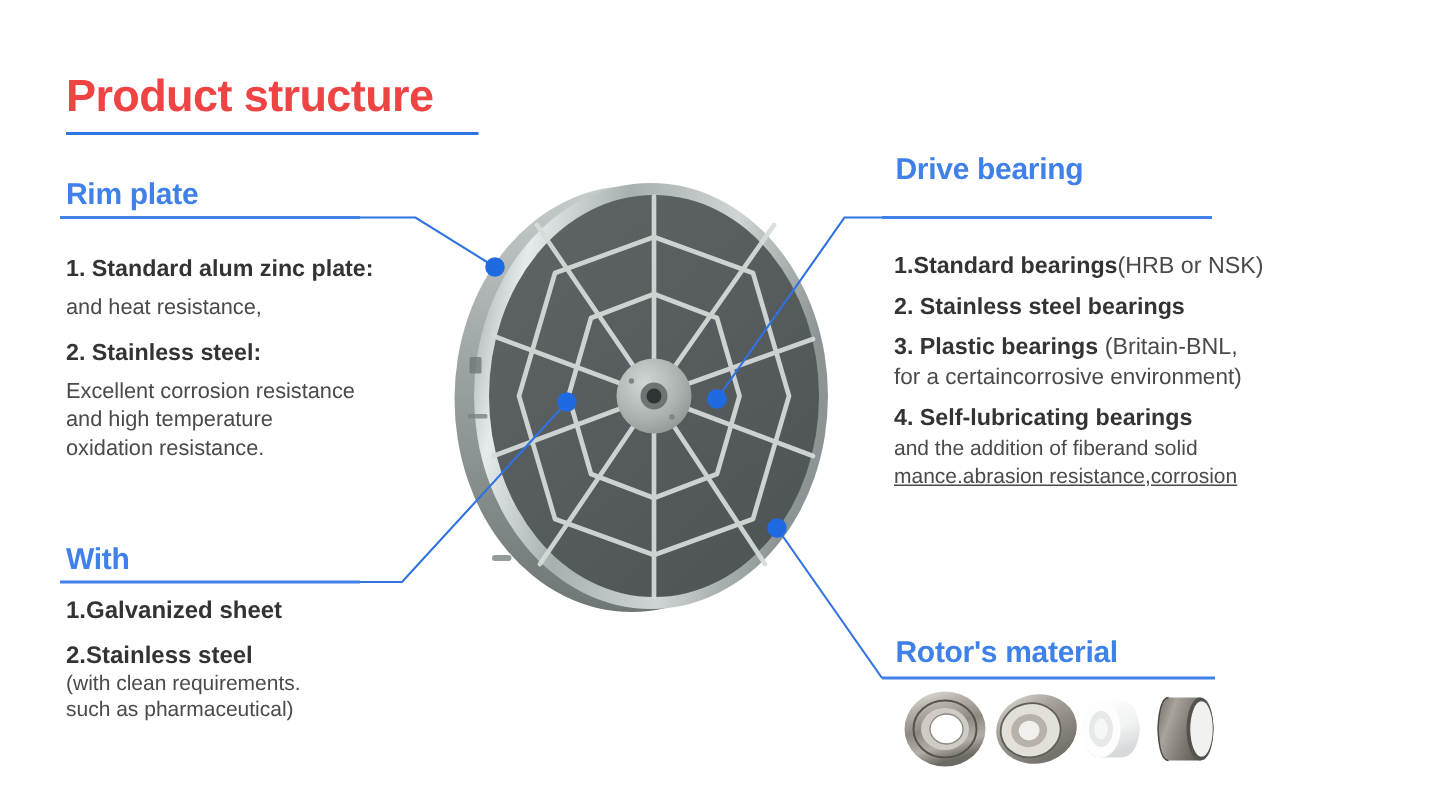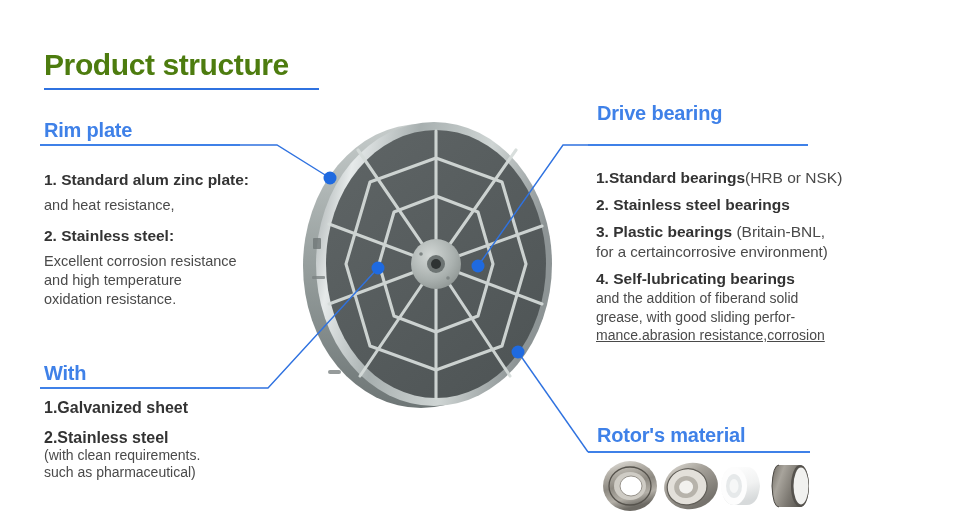--- a/index.html
+++ b/index.html
@@ -7,21 +7,21 @@
     width:953px;height:531px;position:relative;overflow:hidden;
     font-family:"Liberation Sans","DejaVu Sans",sans-serif;
     color:#3a3a3a;
     -webkit-font-smoothing:antialiased;
   }
   .stage{position:absolute;inset:0;}
 
   
   .main-title{
     position:absolute;left:44px;top:50px;
-    font-size:30px;font-weight:bold;color:#4d7c0f;
+    font-size:30px;font-weight:bold;color:#ef4444;
     letter-spacing:-0.4px;line-height:1;
   }
   .main-title-rule{
     position:absolute;left:44px;top:88px;width:275px;height:2px;background:#2f72e0;
   }
 
   .sec-head{
     position:absolute;font-size:20px;font-weight:bold;color:#3f81e8;
     letter-spacing:-0.2px;line-height:1;white-space:nowrap;
   }
@@ -180,21 +180,20 @@
     <div class="gap-s"></div>
     <div class="row" style="font-size:15.5px;line-height:20px;">
       <span class="b">3. Plastic bearings</span><span class="n"> (Britain-BNL,</span>
     </div>
     <div class="row n" style="font-size:15px;line-height:20px;">for a certaincorrosive environment)</div>
     <div class="gap-s"></div>
     <div class="row" style="font-size:15.5px;line-height:20px;">
       <span class="b">4. Self-lubricating bearings</span>
     </div>
     <div class="row n" style="font-size:14px;line-height:18.5px;">and the addition of fiberand solid</div>
-    <div class="row n" style="font-size:14px;line-height:18.5px;">grease, with good sliding perfor-</div>
     <div class="row n" style="font-size:14px;line-height:18.5px;text-decoration:underline;">mance.abrasion resistance,corrosion</div>
   </div>
 
   <div class="sec-head" style="left:597px;top:425px;">Rotor's material</div>
   <div class="sec-rule" style="left:588px;top:451px;width:222px;"></div>
 
   <div class="bearings">
     <svg width="220" height="62" viewBox="0 0 220 62">
       <defs>
         <linearGradient id="steelg" x1="0" y1="0" x2="0.3" y2="1">

